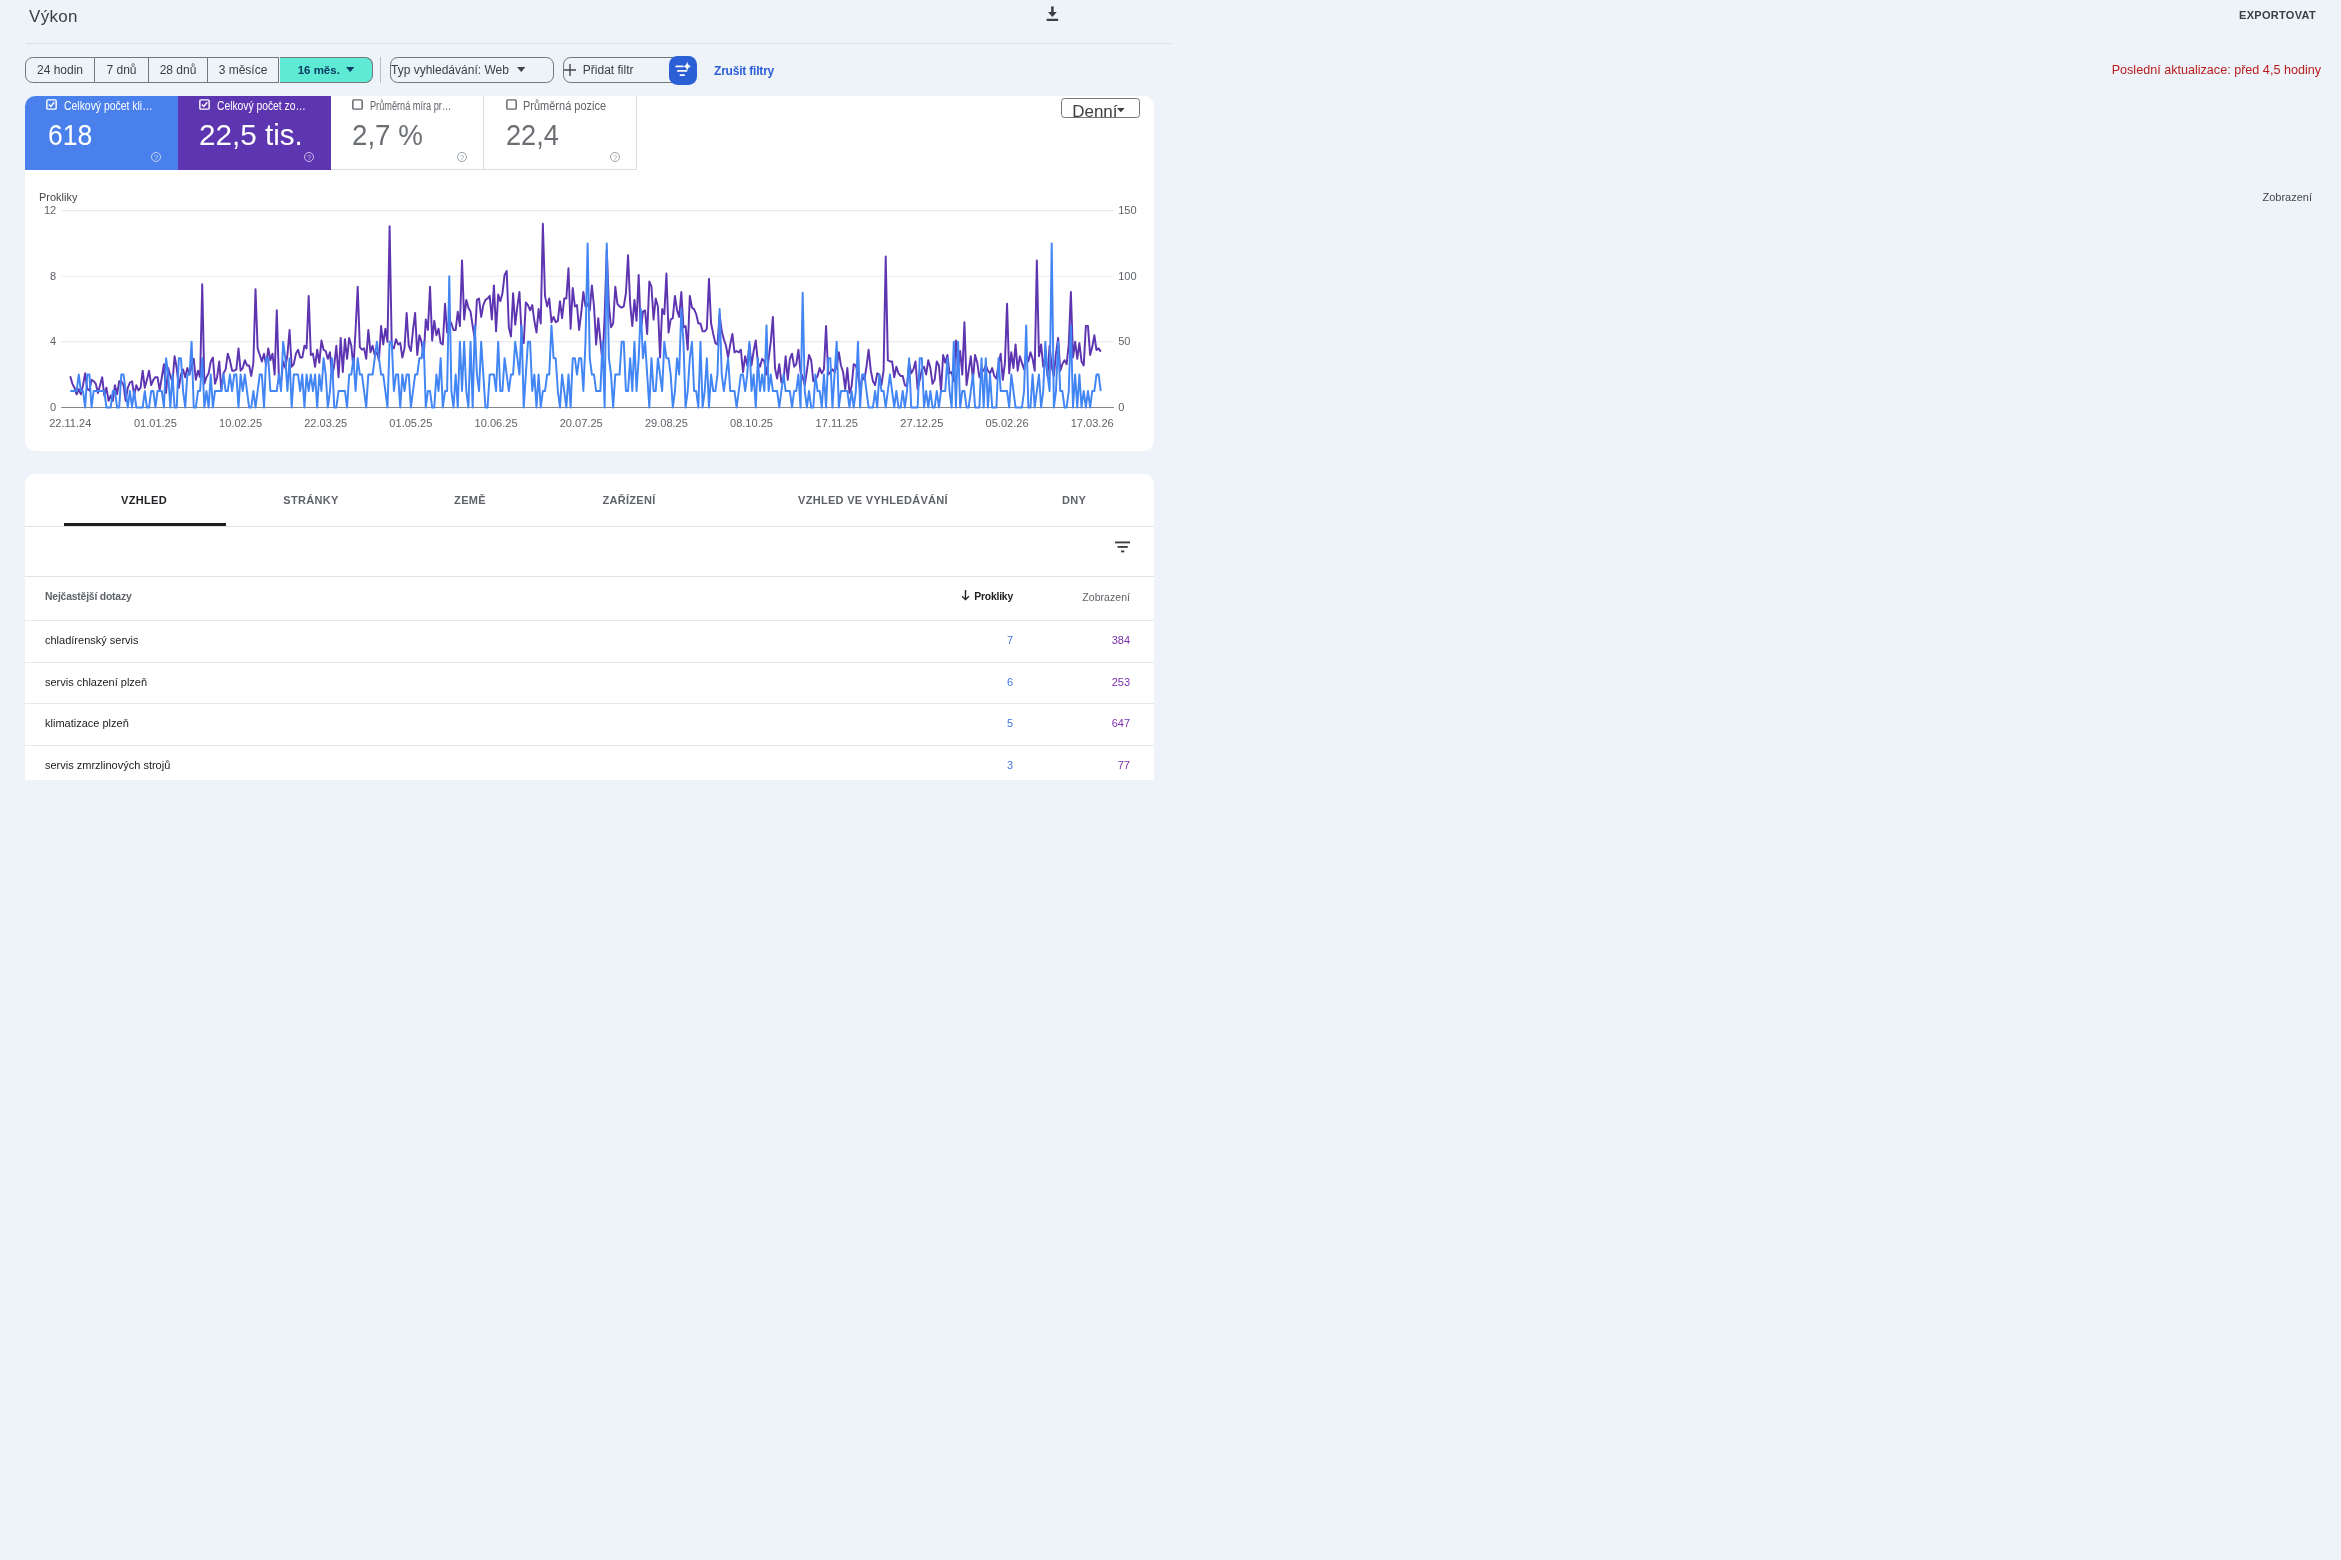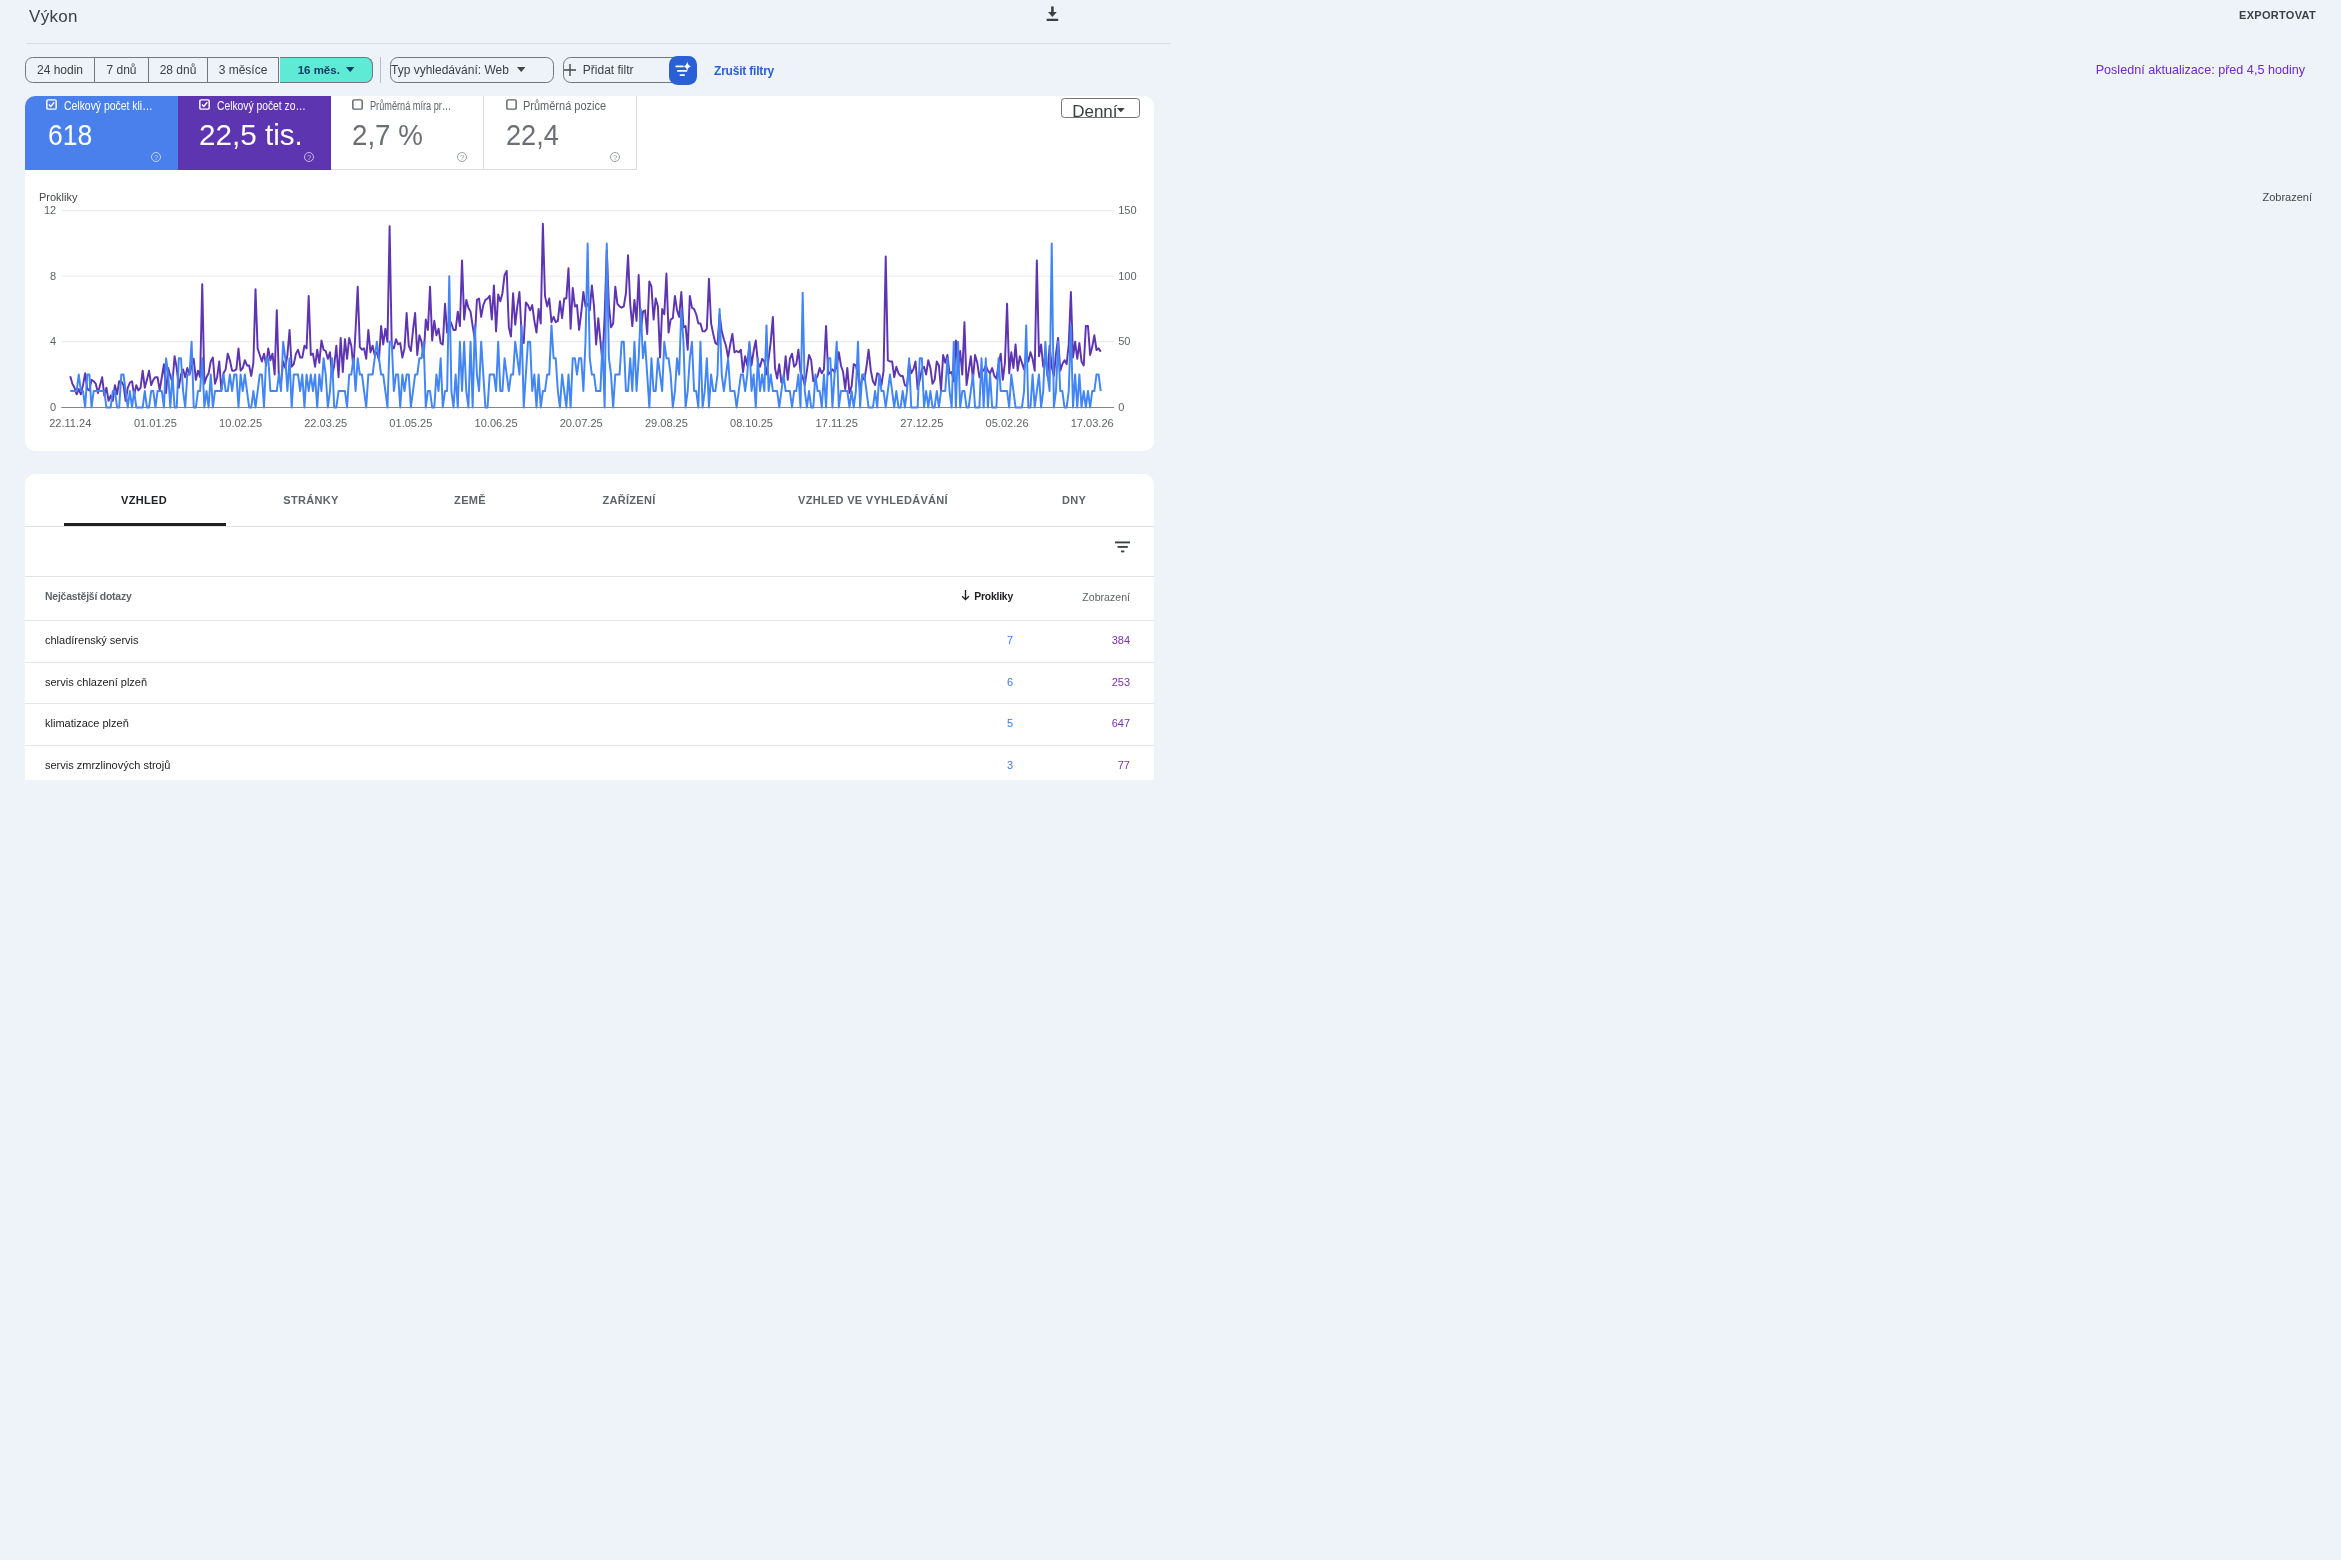--- a/index.html
+++ b/index.html
@@ -66,21 +66,21 @@
   <svg width="27" height="28" viewBox="0 0 32 33">
     <path d="M8.5 12.3 h8" stroke="#fff" stroke-width="2" stroke-linecap="round"></path>
     <path d="M10.5 17.6 h10" stroke="#fff" stroke-width="2" stroke-linecap="round"></path>
     <path d="M13.5 22.5 h4.5" stroke="#fff" stroke-width="2" stroke-linecap="round"></path>
     <path d="M21.6 6.3 C22.35 10 23.2 11.2 26.3 12.2 C23.2 13.2 22.35 14.4 21.6 18.2 C20.85 14.4 20 13.2 16.9 12.2 C20 11.2 20.85 10 21.6 6.3 Z" fill="#fff"></path>
   </svg>
 </div>
 
 <div class="abs" style="left:714px; top:64px; font-size:12px; color:#2b5fd6; font-weight:bold; letter-spacing:-0.2px;">Zrušit filtry</div>
 
-<div class="abs" style="right:36px; top:63px; font-size:12.6px; color:#6d28d9;">Poslední aktualizace: před 4,5 hodiny</div>
+<div class="abs" style="right:20px; top:63px; font-size:12.6px; color:#b91c1c;">Poslední aktualizace: před 4,5 hodiny</div>
 
 <div class="card" style="left:25px; top:96px; width:1129px; height:355px;"></div>
 
 <div class="mcard" style="left:25px; width:153px; background:#4a80ec; border-radius:10.2px 0 0 0;"></div>
 <div class="mcard" style="left:178px; width:153px; background:#5e35b1;"></div>
 <div class="mcard" style="left:331px; width:153px; background:#fff; border-right:0.9px solid #dadce0; border-bottom:0.9px solid #dadce0;"></div>
 <div class="mcard" style="left:484px; width:153px; background:#fff; border-right:0.9px solid #dadce0; border-bottom:0.9px solid #dadce0;"></div>
 
 <svg class="abs" style="left:46px; top:99px;" width="11" height="11" viewBox="0 0 13 13">
     <rect x="1" y="1" width="11" height="11" rx="1.5" fill="none" stroke="#fff" stroke-width="1.7"></rect>

